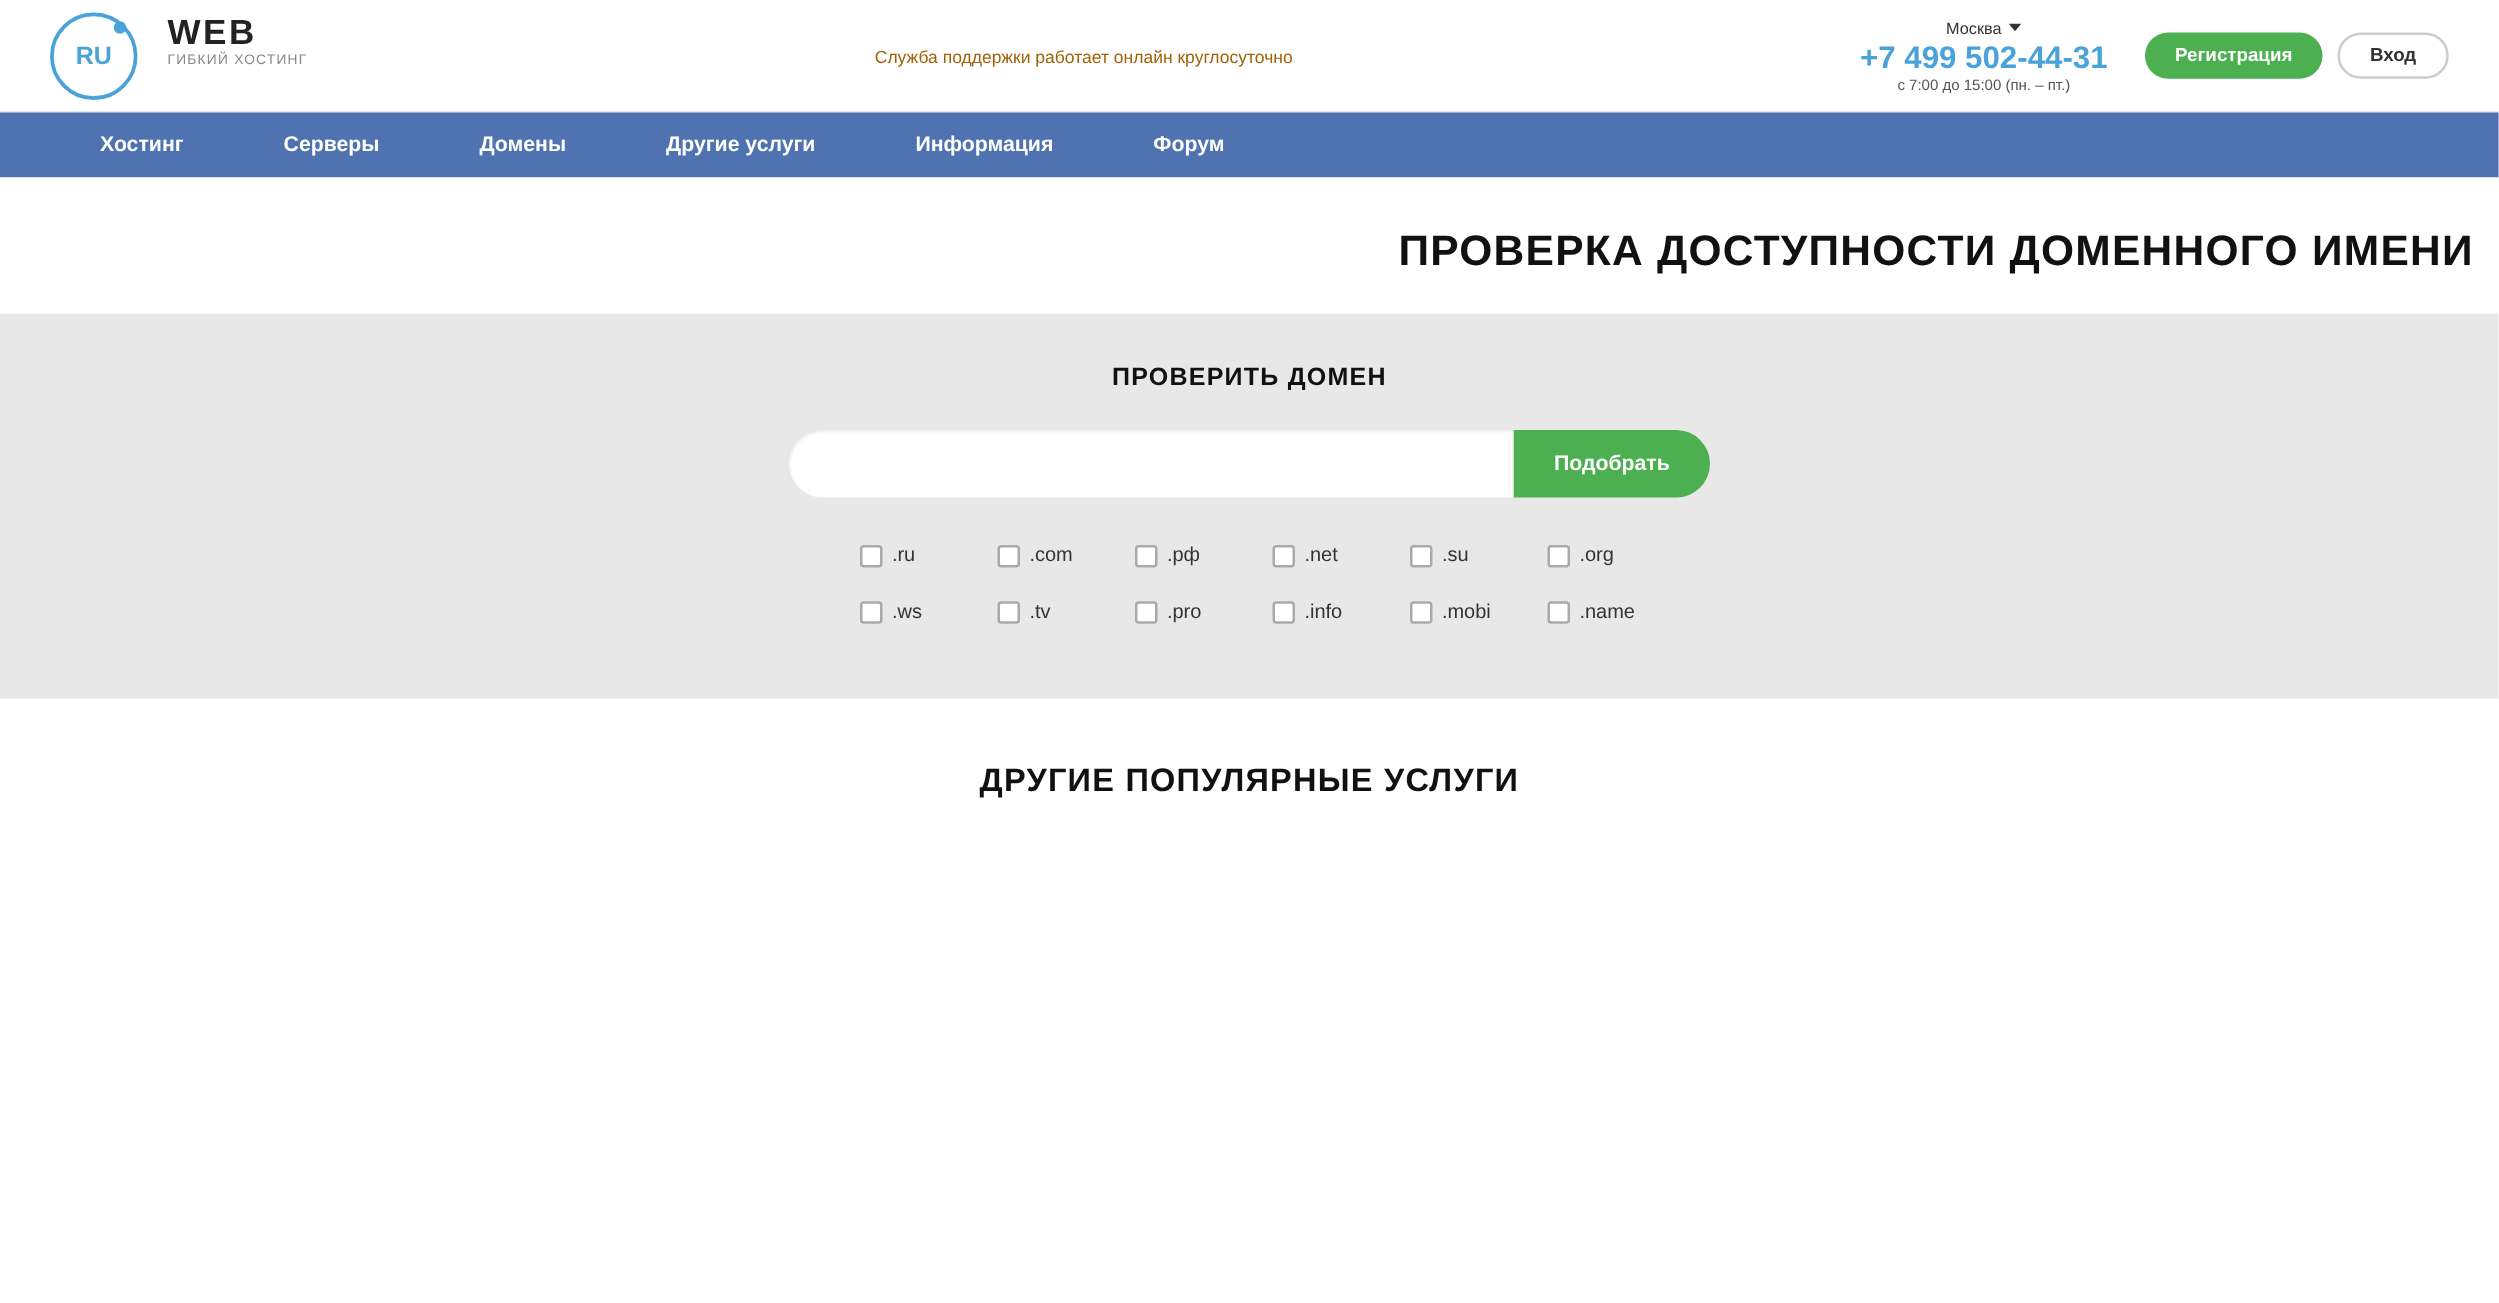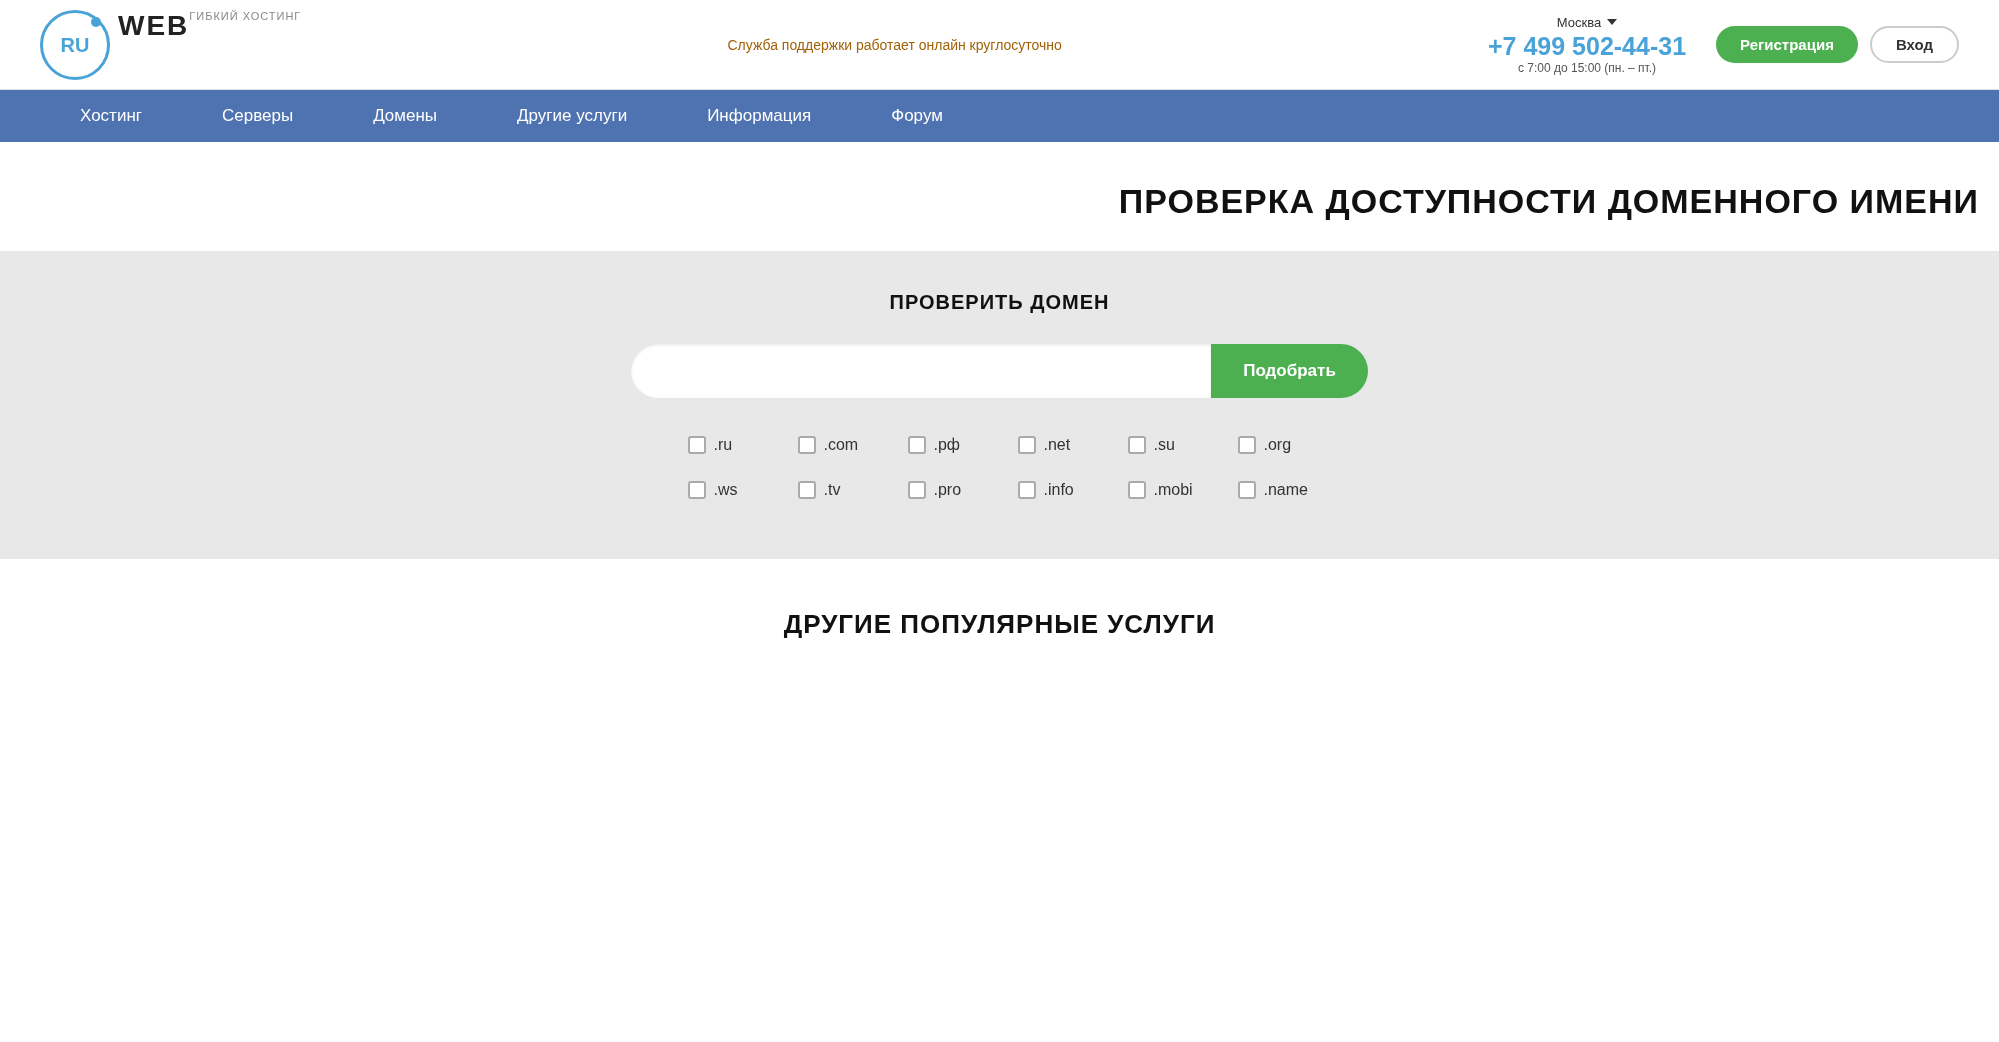--- a/index.html
+++ b/index.html
@@ -40,23 +40,23 @@
     .logo-dots {
       position: absolute;
       top: 4px;
       right: 6px;
       width: 10px;
       height: 10px;
       background: #4aa3d8;
       border-radius: 50%;
     }
     .logo-text-area {
-      margin-left: 8px;
-      display: flex;
-      flex-direction: row;
+      margin-left: 24px;
+      display: flex;
+      flex-direction: column;
     }
     .logo-web {
       font-size: 28px;
       font-weight: bold;
       color: #222;
       letter-spacing: 2px;
     }
     .logo-subtitle {
       font-size: 11px;
       color: #888;
@@ -130,21 +130,21 @@
     .nav-bar {
       background: #4f72b0;
       display: flex;
       align-items: center;
       padding: 0 40px;
       height: 52px;
     }
     .nav-item {
       color: #fff;
       font-size: 17px;
-      font-weight: normal;
+      font-weight: bold;
       padding: 0 40px;
       cursor: pointer;
       height: 52px;
       display: flex;
       align-items: center;
       text-decoration: none;
       white-space: nowrap;
     }
 
     

